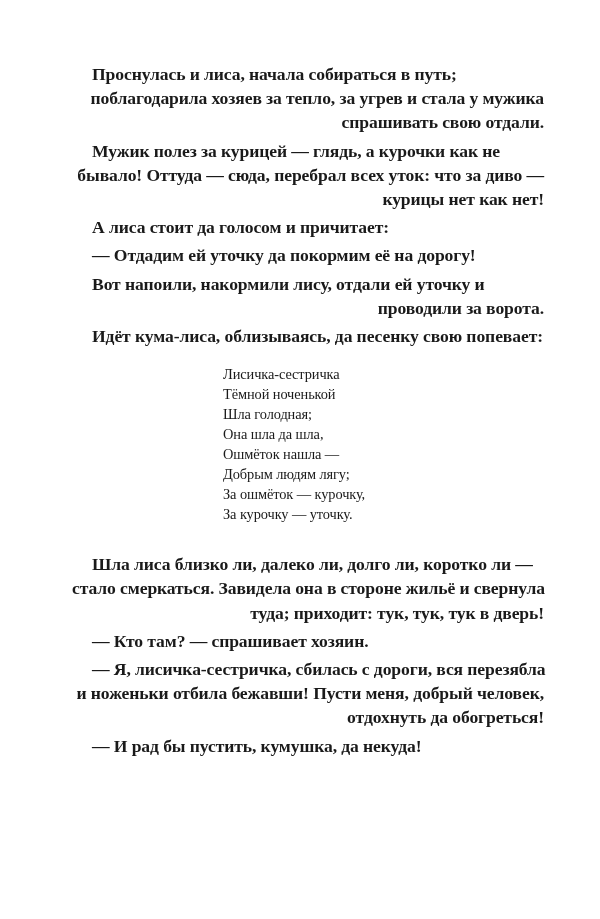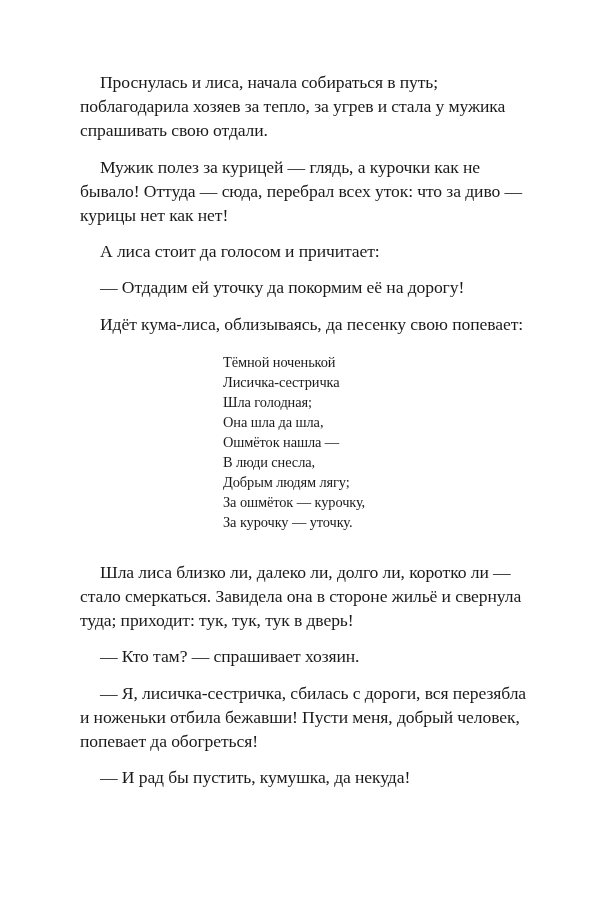--- a/index.html
+++ b/index.html
@@ -3,23 +3,23 @@
 <meta charset="utf-8">
 <style>
   html, body { margin: 0; padding: 0; background: #ffffff; }
   body { width: 600px; height: 919px; position: relative; overflow: hidden; }
   .page {
     position: absolute; left: 68px; top: 58px; width: 480px;
     font-family: "Liberation Serif", "DejaVu Serif", serif;
     font-size: 17.6px; line-height: 24.2px; color: #1a1a1a;
     letter-spacing: -0.1px;
   }
-  .p { margin: 12px; text-indent: 20px; }
+  .p { margin: 4px; text-indent: 20px; font-weight: bold; }
   .p .ln { display: block; white-space: nowrap; }
-  .p .ln:not(:first-child) { text-indent: 0; }
+  .p .ln:not(:first-child) { text-indent: 0; text-align: right; }
   .verse {
     margin: 16px 0 0 0; padding-left: 155px;
     font-size: 14.4px; line-height: 20px;
   }
   .verse .vl { display: block; white-space: nowrap; }
   .after-verse { margin-top: 28px; }
 </style>
 </head>
 <body>
 
@@ -35,45 +35,48 @@
         <span class="ln">бывало! Оттуда — сюда, перебрал всех уток: что за диво —</span>
         <span class="ln">курицы нет как нет!</span>
       </p>
       <p class="p">
         <span class="ln">А лиса стоит да голосом и причитает:</span>
       </p>
       <p class="p">
         <span class="ln">— Отдадим ей уточку да покормим её на дорогу!</span>
       </p>
       <p class="p">
+        <span class="ln">Вот напоили, накормили лису, отдали ей уточку и</span>
+        <span class="ln">проводили за ворота.</span>
+      </p>
+      <p class="p">
         <span class="ln">Идёт кума-лиса, облизываясь, да песенку свою попевает:</span>
       </p>
     </div>
   <div class="verse" id="verse">
+      <span class="vl">Лисичка-сестричка</span>
       <span class="vl">Тёмной ноченькой</span>
-      <span class="vl">Лисичка-сестричка</span>
       <span class="vl">Шла голодная;</span>
       <span class="vl">Она шла да шла,</span>
       <span class="vl">Ошмёток нашла —</span>
-      <span class="vl">В люди снесла,</span>
       <span class="vl">Добрым людям лягу;</span>
       <span class="vl">За ошмёток — курочку,</span>
       <span class="vl">За курочку — уточку.</span>
     </div>
   <div class="after-verse" id="after">
       <p class="p">
         <span class="ln">Шла лиса близко ли, далеко ли, долго ли, коротко ли —</span>
         <span class="ln">стало смеркаться. Завидела она в стороне жильё и свернула</span>
         <span class="ln">туда; приходит: тук, тук, тук в дверь!</span>
       </p>
       <p class="p">
         <span class="ln">— Кто там? — спрашивает хозяин.</span>
       </p>
       <p class="p">
         <span class="ln">— Я, лисичка-сестричка, сбилась с дороги, вся перезябла</span>
         <span class="ln">и ноженьки отбила бежавши! Пусти меня, добрый человек,</span>
-        <span class="ln">попевает да обогреться!</span>
+        <span class="ln">отдохнуть да обогреться!</span>
       </p>
       <p class="p">
         <span class="ln">— И рад бы пустить, кумушка, да некуда!</span>
       </p>
     </div>
 </div>
 
 </body></html>

